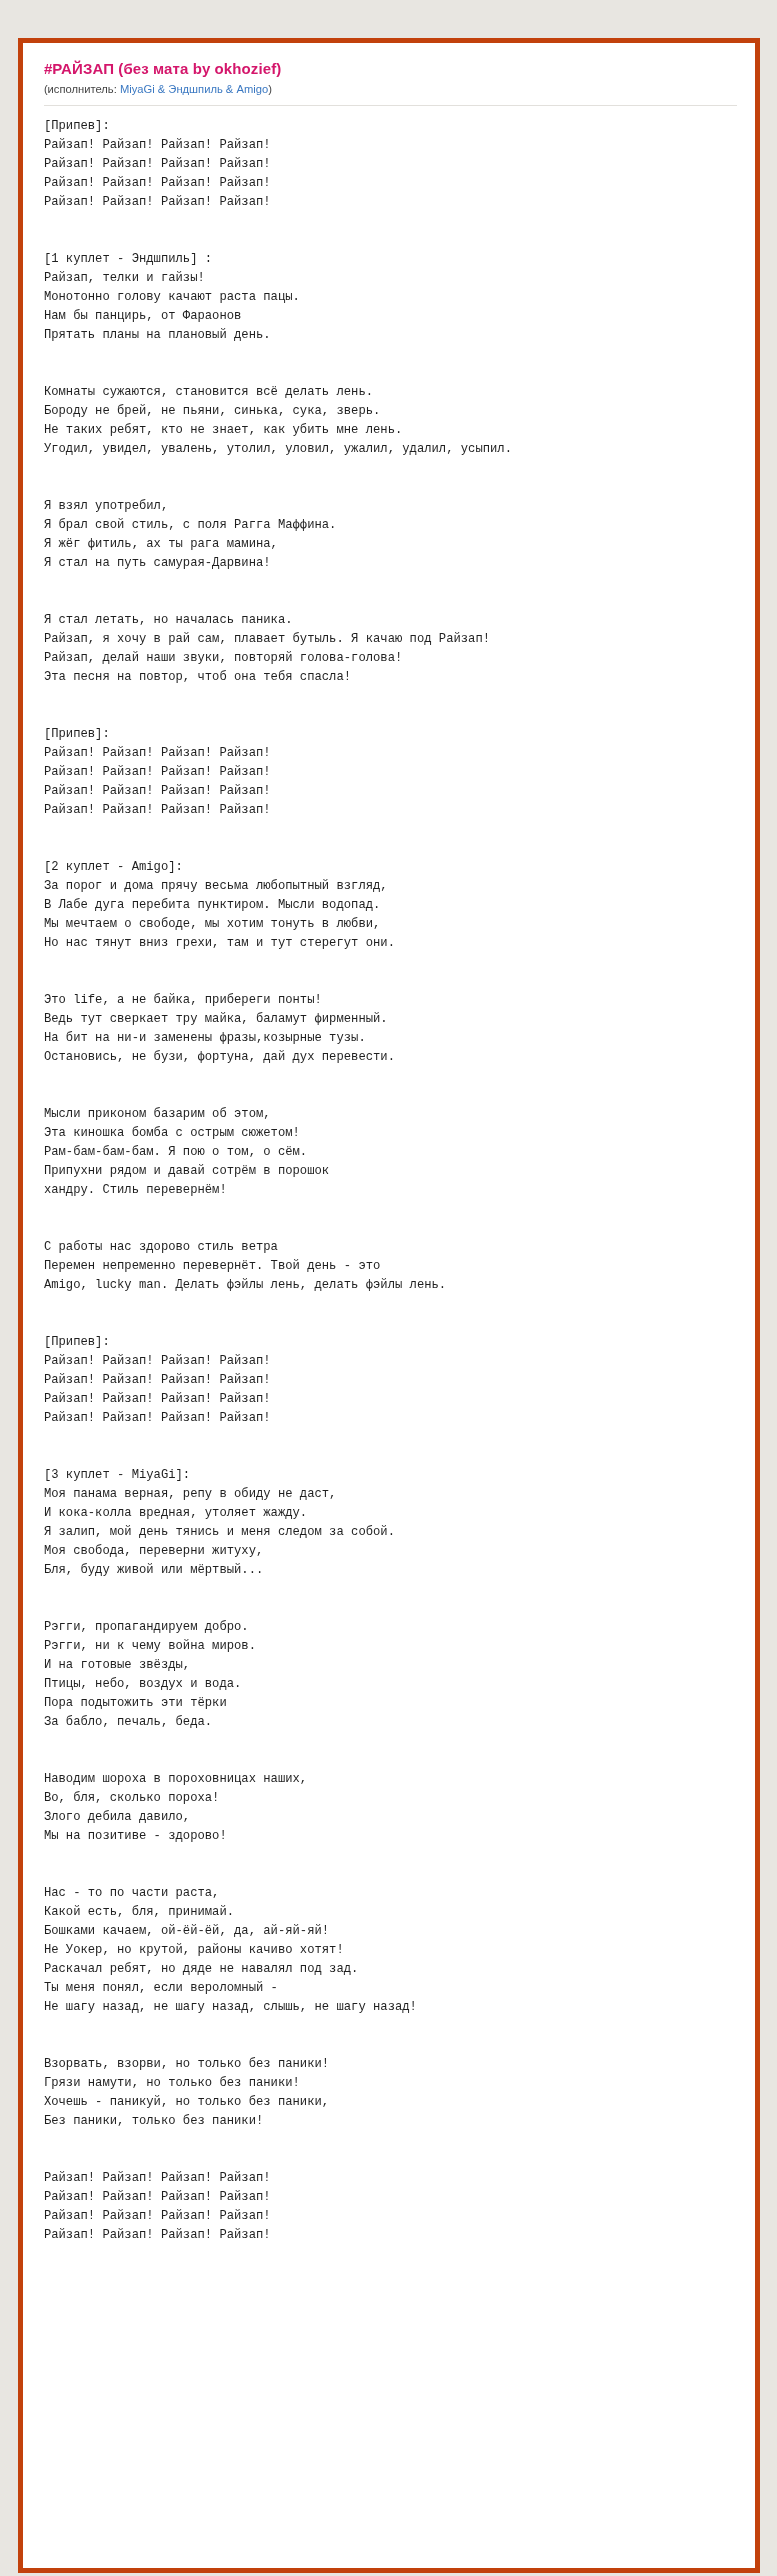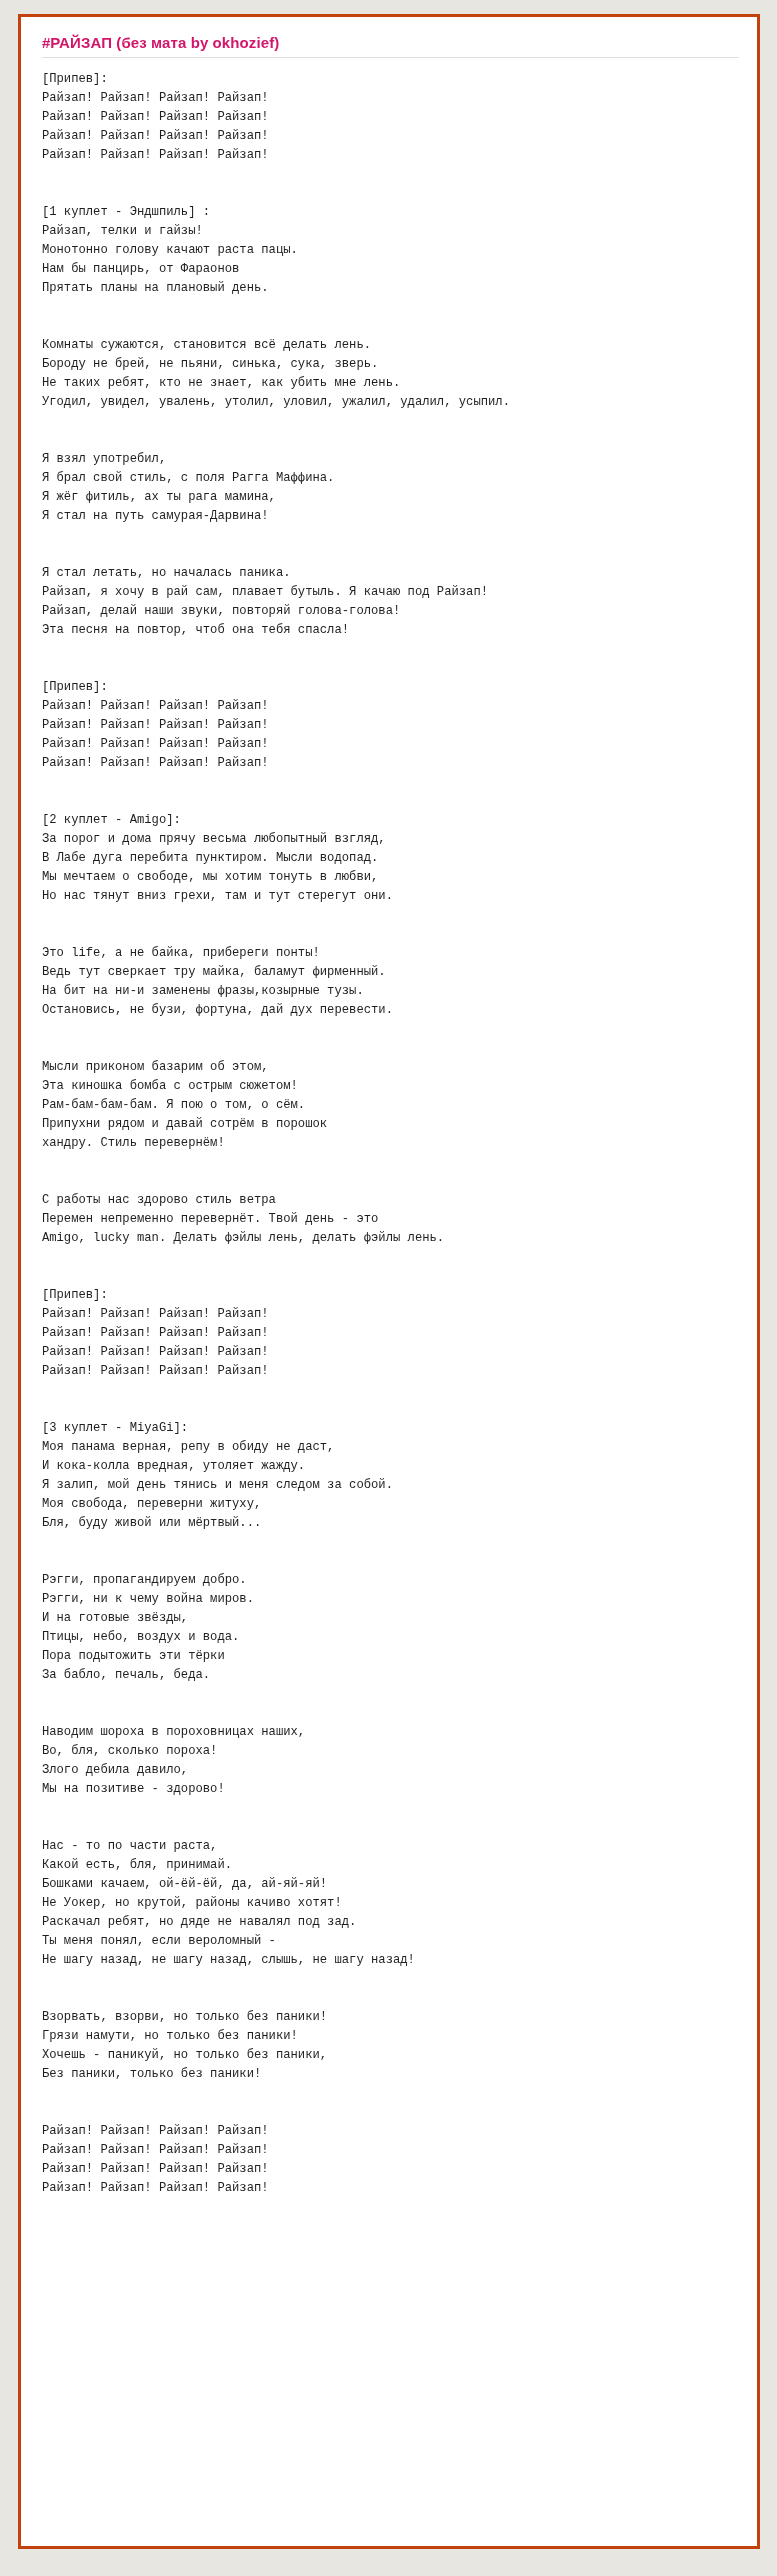--- a/index.html
+++ b/index.html
@@ -14,24 +14,25 @@
   }
   .page {
     width: 777px;
     min-height: 2576px;
     box-sizing: border-box;
     padding: 13.6px 17.5px 17.5px 17.5px;
     background: #e8e6e1;
   }
   .sheet {
     background: #ffffff;
-    border: 3px solid #c2410c;
+    border: 5px solid #c2410c;
     box-sizing: border-box;
     padding: 15.5px 17.5px 21.4px 21.4px;
     min-height: 2535px;
+    margin-top: 24px;
   }
   .title {
     color: #d4166b;
     font-size: 15px;
     font-weight: bold;
     letter-spacing: 0.1px;
     margin: 1.9px 0 4.9px 0;
     line-height: 1.2;
   }
   .subtitle {
@@ -58,20 +59,21 @@
   }
 </style>
 </head>
 <body>
 
 <div class="page">
   <div class="sheet">
 
     <h1 class="title">#РАЙЗАП (без мата by okhozief)</h1>
 
+    <div class="subtitle"><span>(исполнитель: </span><a class="artist-link" href="#">MiyaGi &amp; Эндшпиль &amp; Amigo</a><span>)</span></div>
 
     <hr class="divider">
 
     <div class="lyrics">[Припев]:
 Райзап! Райзап! Райзап! Райзап!
 Райзап! Райзап! Райзап! Райзап!
 Райзап! Райзап! Райзап! Райзап!
 Райзап! Райзап! Райзап! Райзап!
 
 

